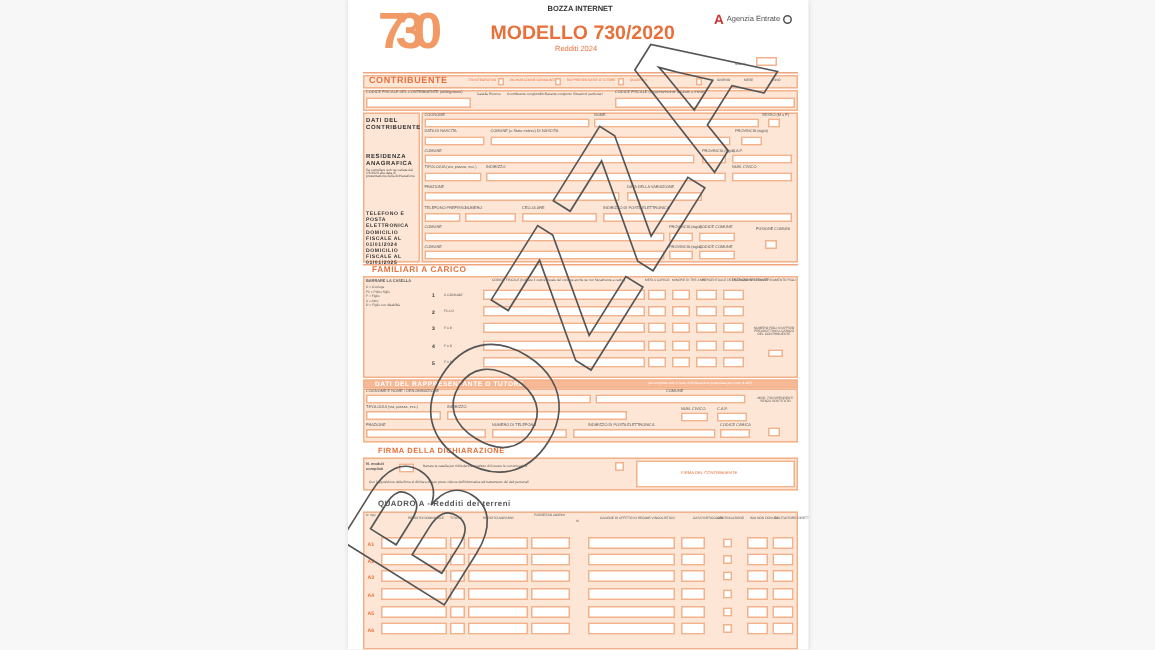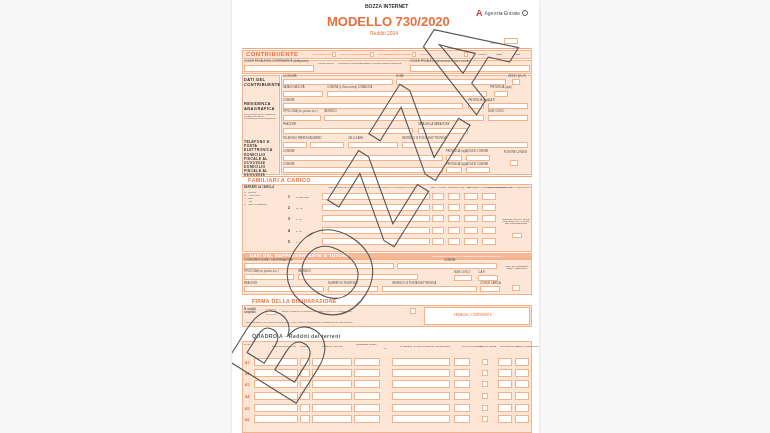--- a/index.html
+++ b/index.html
@@ -11,20 +11,23 @@
 .sec{position:absolute;font-weight:bold;color:#e8703a;letter-spacing:.4px;white-space:nowrap}
 .hline{position:absolute;height:1px;background:#f0a57d}
 .num{position:absolute;font-size:3.4px;color:#333;font-weight:bold}
 .tiny{font-size:2.2px;color:#555;position:absolute;white-space:nowrap}
 </style>
 </head>
 <body>
 
 <div class="page">
 
+  <div style="position:absolute;left:20px;top:2px;font-size:34px;font-weight:bold;letter-spacing:-7px;color:#f29a66;font-family:'Liberation Sans',sans-serif">
+    <span>730</span>
+  </div>
   <div style="position:absolute;left:133px;top:3px;font-size:5px;font-weight:bold;color:#333">BOZZA INTERNET</div>
   <div style="position:absolute;left:95px;top:14px;font-size:13px;font-weight:bold;color:#e8703a">MODELLO 730/2020</div>
   <div style="position:absolute;left:138px;top:30px;font-size:5px;color:#e8703a">Redditi 2024</div>
   <div style="position:absolute;left:244px;top:8px;font-size:5px;color:#555;display:flex;align-items:center;gap:2px">
     <span style="font-weight:bold;color:#c33;font-size:9px">A</span>
     <span>Agenzia Entrate</span>
     <span style="display:inline-block;width:6px;height:6px;border:1px solid #555;border-radius:50%"></span>
   </div>
   <div class="tiny" style="left:258px;top:42px">Mod. N.</div>
   <div class="wb" style="left:272px;top:38px;width:14px;height:6px"></div>

